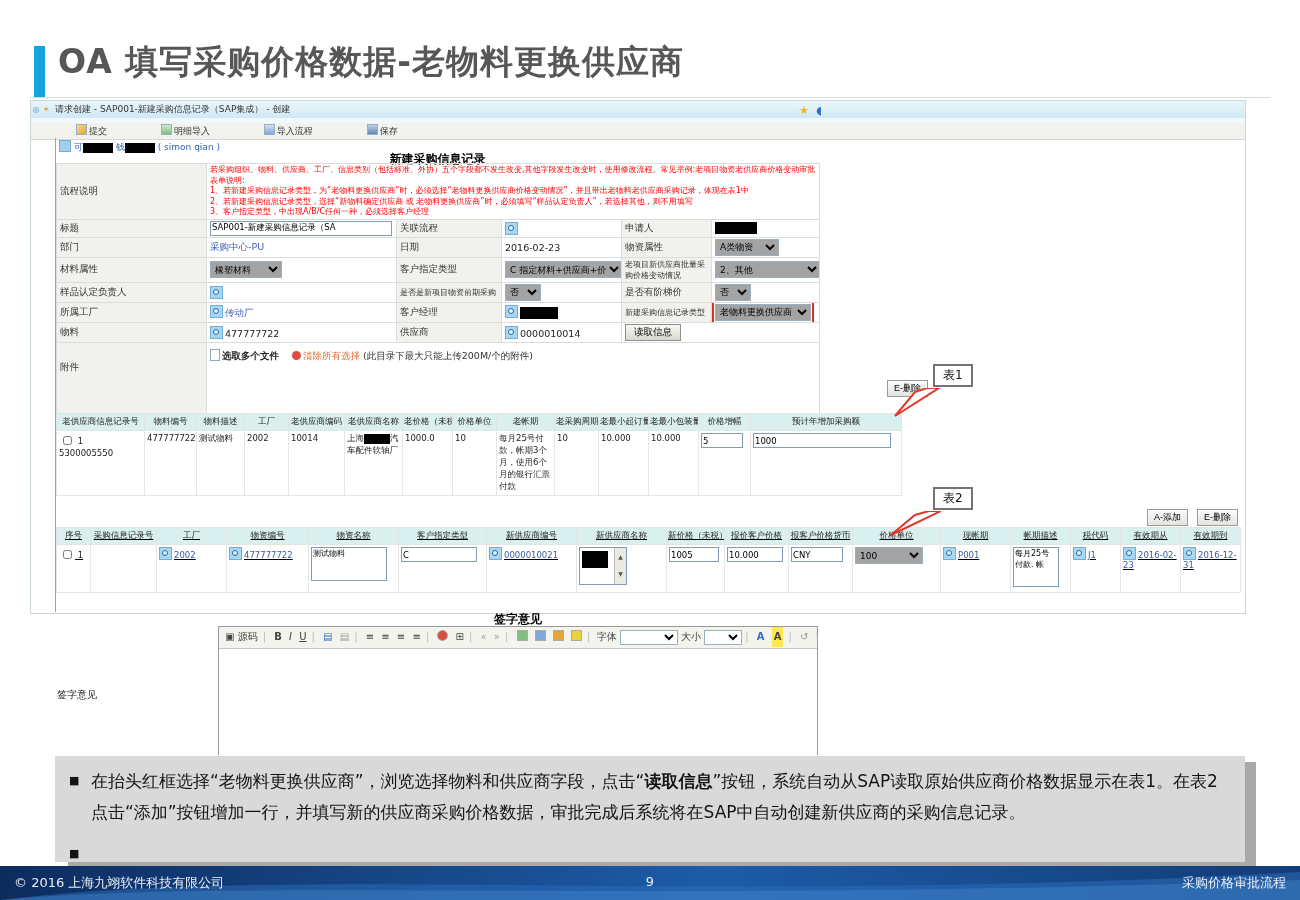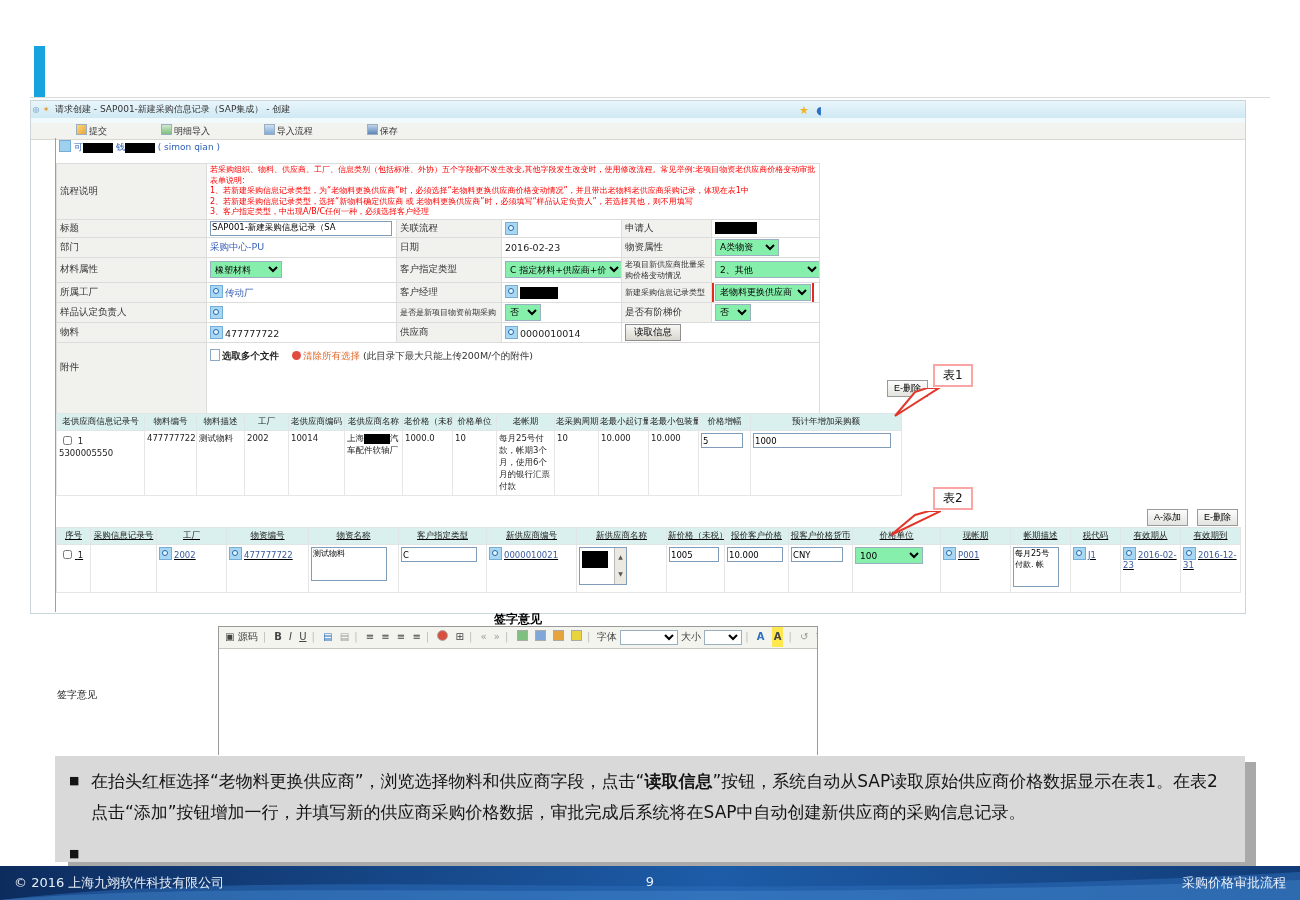--- a/index.html
+++ b/index.html
@@ -32,40 +32,40 @@
   .uicon{display:inline-block;width:10px;height:10px;background:#9fd0ee;border:1px solid #74add8;vertical-align:-2px;margin-right:3px;}
   .formtitle{position:absolute;left:25px;top:50px;width:763px;text-align:center;font-size:12px;font-weight:bold;color:#000;}
   
   table{border-collapse:collapse;}
   .form{position:absolute;left:25px;top:62px;width:763px;table-layout:fixed;}
   .form td{border:1px solid #dcdcdc;font-size:9.5px;color:#222;padding:1px 3px;height:15px;vertical-align:middle;overflow:hidden;}
   .form td.lbl{background:#f1f1ee;color:#333;}
   .rt{color:#ff0000;font-size:8px;line-height:1.32;}
   .bl{color:#3a62b8;}
   .inp{border:1px solid #7f9db9;font-size:8.5px;height:13px;padding:0 1px;font-family:inherit;box-sizing:content-box;}
-  select.sel{font-size:9px;height:17px;border:1px solid #9ab0c0;background:#86efac;font-family:inherit;}
+  select.sel{font-size:9px;height:17px;border:1px solid #9ab0c0;background:#a3a3a3;font-family:inherit;}
   .si{display:inline-block;width:11px;height:11px;background:#a9d7f2;border:1px solid #74add8;vertical-align:-2px;margin-right:2px;position:relative;}
   .si::after{content:"";position:absolute;left:2px;top:2px;width:4px;height:4px;border:1px solid #1d6ab0;border-radius:50%;background:#eaf5fc;}
   .rd{display:inline-block;height:10px;width:30px;background:#000;vertical-align:middle;}
   .redbox{display:inline-block;outline:2px solid #e32c1e;outline-offset:1px;}
   .btn3d{background:linear-gradient(#f8f8f6,#d9d7cf);border:1px solid #8f8f8f;font-size:9.5px;padding:1px 8px;font-family:inherit;cursor:pointer;}
   .ficon{display:inline-block;width:8px;height:10px;background:#fdfdfd;border:1px solid #8fa8c8;vertical-align:-2px;margin-right:2px;}
   .clr{display:inline-block;width:9px;height:9px;border-radius:50%;background:#e04a3f;vertical-align:-1px;margin:0 2px 0 10px;}
   .clrtxt{color:#e06a2c;}
   .note{color:#333;}
   
   .grid{table-layout:fixed;background:#fff;}
   .grid th{background:#d9f0ee;font-weight:normal;font-size:8.5px;color:#222;border:1px solid #e0e6e6;padding:2px 1px;overflow:hidden;white-space:nowrap;}
   .grid td{font-size:8.5px;color:#222;border:1px solid #e6e6e6;padding:2px;vertical-align:top;overflow:hidden;}
   .t1{position:absolute;left:25px;top:312px;width:845px;}
   .t2{position:absolute;left:25px;top:426px;width:1185px;text-decoration:underline;}
   .grid td.blu{color:#3a5ba0;}
   .grid textarea{font-size:8px;font-family:inherit;border:1px solid #7f9db9;resize:none;padding:0 1px;}
   .minibtn{position:absolute;border:1px solid #9a9a9a;background:linear-gradient(#fcfcfc,#e3e3df);font-size:9px;padding:1px 6px;cursor:pointer;}
-  .co{position:absolute;background:#fff;border:2px solid #fca5a5;font-size:12px;color:#111;padding:1px 8px;z-index:6;}
+  .co{position:absolute;background:#fff;border:2px solid #737373;font-size:12px;color:#111;padding:1px 8px;z-index:6;}
   .coarrow{position:absolute;z-index:5;}
   .fakearea{position:relative;width:46px;height:36px;border:1px solid #7f9db9;background:#fff;}
   .fakearea .blk{position:absolute;left:2px;top:3px;width:26px;height:17px;background:#000;}
   .fakearea .sb{position:absolute;right:0;top:0;width:11px;height:100%;background:#ece9e2;border-left:1px solid #bbb;
                 font-size:6px;color:#555;text-align:center;line-height:17px;}
   
   .sighead{position:absolute;left:218px;top:611px;width:600px;text-align:center;font-size:12px;font-weight:bold;color:#000;}
   .sidelabel{position:absolute;left:57px;top:688px;font-size:10px;color:#222;}
   .editor{position:absolute;left:218px;top:626px;width:600px;height:129px;border:1px solid #9a9a9a;background:#fff;box-sizing:border-box;}
   .etb{height:21px;background:#f4f4ef;border-bottom:1px solid #c6c6c0;font-size:10px;line-height:20px;
@@ -89,20 +89,21 @@
   .f-left{position:absolute;left:14px;top:8px;font-size:13px;}
   .f-center{position:absolute;left:0;top:8px;width:100%;text-align:center;font-size:13px;}
   .f-right{position:absolute;right:14px;top:8px;font-size:13px;}
 </style>
 </head>
 <body>
 
 <div class="slide">
 
   <div class="accent"></div>
+  <h1 class="title">OA 填写采购价格数据-老物料更换供应商</h1>
   <div class="trule"></div>
 
   <div class="browser">
     <div class="tbar">
       <span class="ticon fav1">◎</span><span class="ticon fav2">✶</span><span class="txt">请求创建 - SAP001-新建采购信息记录（SAP集成） - 创建</span>
       <span class="star">★</span>
       <span class="cres">◖</span>
     </div>
     <div class="substrip"></div>
     <div class="btoolbar">
@@ -110,20 +111,21 @@
       <span class="tbtn"><span class="mi mi-imp1"></span><span>明细导入</span></span>
       <span class="tbtn"><span class="mi mi-imp2"></span><span>导入流程</span></span>
       <span class="tbtn"><span class="mi mi-save"></span><span>保存</span></span>
     </div>
     <div class="vline"></div>
 
     <div class="userrow">
       <span class="uicon"></span><span>可</span><span class="rd"></span> <span>钱</span><span class="rd"></span> <span>( simon qian )</span>
     </div>
 
+    <div class="formtitle">新建采购信息记录</div>
 
     <table class="form">
       <colgroup>
           <col style="width:150px">
           <col style="width:190px">
           <col style="width:105px">
           <col style="width:120px">
           <col style="width:90px">
           <col style="width:108px">
         </colgroup>
@@ -156,34 +158,34 @@
       </tr>
       <tr>
         <td class="lbl">材料属性</td>
         <td><select class="sel" style="width:72px"><option>橡塑材料</option></select></td>
         <td class="lbl">客户指定类型</td>
         <td><select class="sel" style="width:118px"><option>C 指定材料+供应商+价格</option></select></td>
         <td class="lbl" style="font-size:8px">老项目新供应商批量采购价格变动情况</td>
         <td><select class="sel" style="width:106px"><option>2、其他</option></select></td>
       </tr>
       <tr>
+        <td class="lbl">样品认定负责人</td>
+        <td><span class="si"></span></td>
+        <td class="lbl" style="font-size:8px">是否是新项目物资前期采购</td>
+        <td><select class="sel" style="width:36px"><option>否</option></select></td>
+        <td class="lbl">是否有阶梯价</td>
+        <td><select class="sel" style="width:36px"><option>否</option></select></td>
+      </tr>
+      <tr>
         <td class="lbl">所属工厂</td>
         <td><span class="si"></span><span class="bl">传动厂</span></td>
         <td class="lbl">客户经理</td>
         <td><span class="si"></span><span class="rd" style="width:38px;height:12px"></span></td>
         <td class="lbl" style="font-size:8px">新建采购信息记录类型</td>
         <td><span class="redbox"><select class="sel" style="width:96px"><option>老物料更换供应商</option></select></span></td>
-      </tr>
-      <tr>
-        <td class="lbl">样品认定负责人</td>
-        <td><span class="si"></span></td>
-        <td class="lbl" style="font-size:8px">是否是新项目物资前期采购</td>
-        <td><select class="sel" style="width:36px"><option>否</option></select></td>
-        <td class="lbl">是否有阶梯价</td>
-        <td><select class="sel" style="width:36px"><option>否</option></select></td>
       </tr>
       <tr>
         <td class="lbl">物料</td>
         <td><span class="si"></span><span>477777722</span></td>
         <td class="lbl">供应商</td>
         <td><span class="si"></span><span>0000010014</span></td>
         <td colspan="2"><button class="btn3d">读取信息</button></td>
       </tr>
       <tr>
         <td class="lbl" style="height:58px;vertical-align:top;padding-top:18px">附件</td>

